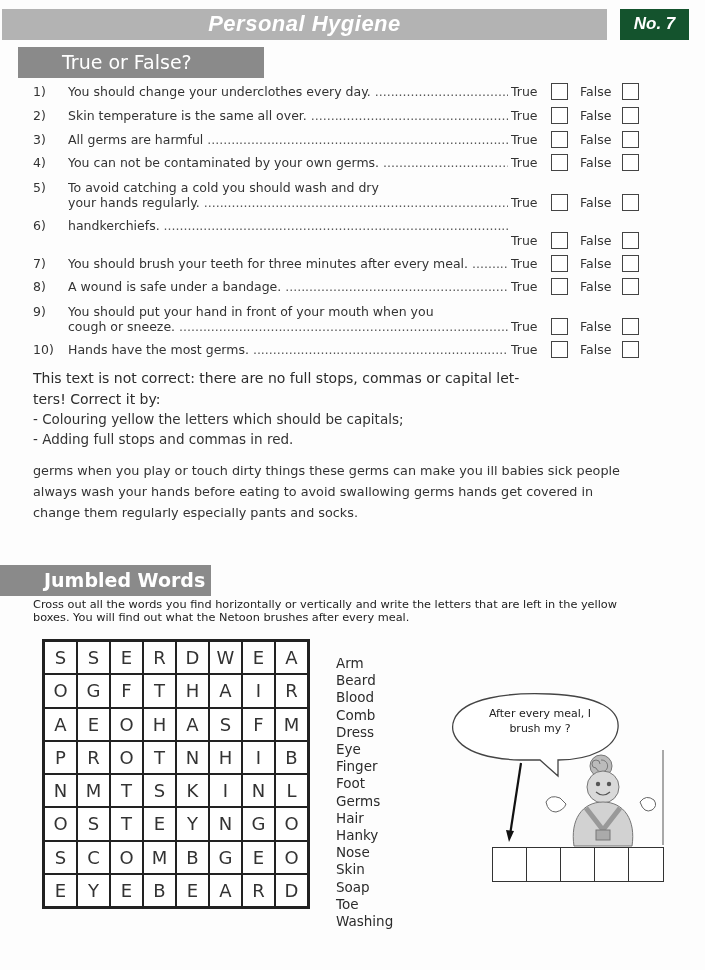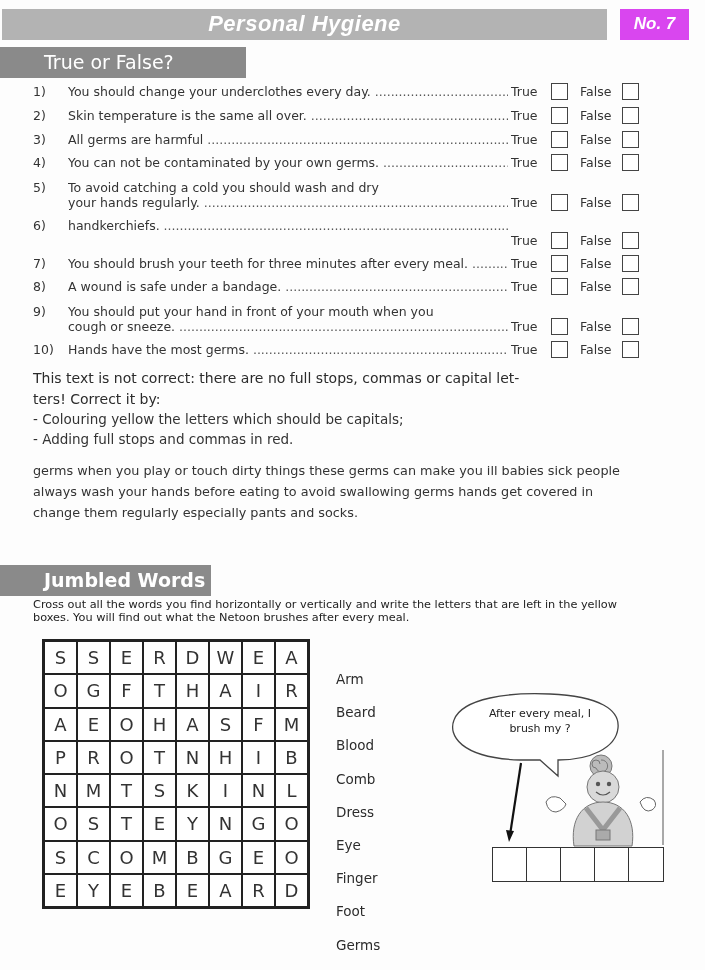--- a/index.html
+++ b/index.html
@@ -2,26 +2,26 @@
 <html><head>
   <meta charset="utf-8">
   <style>
     * { box-sizing: border-box; margin: 0; padding: 0; }
     html, body { width: 705px; height: 970px; background: #fdfdfd; overflow: hidden; }
     body { position: relative; font-family: "DejaVu Sans", sans-serif; color: #2b2b2b; }
 
     .title-bar { position: absolute; left: 2px; top: 9px; width: 605px; height: 31px; background: #b3b3b3; }
     .title-text { position: absolute; left: 0; right: 0; top: 2px; text-align: center; color: #fff;
       font-family: "Liberation Sans", sans-serif; font-weight: bold; font-style: italic; font-size: 22px; letter-spacing: 0.5px; }
-    .no-badge { position: absolute; left: 620px; top: 9px; width: 69px; height: 31px; background: #d946ef; }
+    .no-badge { position: absolute; left: 620px; top: 9px; width: 69px; height: 31px; background: #14532d; }
     .no-text { position: absolute; left: 0; right: 0; top: 5px; text-align: center; color: #fff;
       font-family: "Liberation Sans", sans-serif; font-weight: bold; font-style: italic; font-size: 17px; }
 
     .section-header { position: absolute; background: #8a8a8a; color: #fff; font-size: 19px; padding-left: 44px; }
-    .sh-tf { left: 0; top: 47px; width: 246px; height: 31px; line-height: 30px; }
+    .sh-tf { left: 18px; top: 47px; width: 246px; height: 31px; line-height: 30px; }
     .sh-jw { left: 0; top: 565px; width: 211px; height: 31px; line-height: 30px; font-weight: bold; }
     .tf-row { position: absolute; left: 0; width: 705px; font-size: 12.5px; color: #333; }
     .tf-num { position: absolute; left: 33px; }
     .tf-text { position: absolute; left: 68px; width: 440px; white-space: nowrap; overflow: hidden; }
     .tf-text .dots { color: #555; letter-spacing: 0; }
     .tf-line2 { display: block; }
     .tf-true { position: absolute; left: 511px; }
     .tf-false { position: absolute; left: 580px; }
     .cb { position: absolute; width: 17px; height: 17px; border: 1.5px solid #444; background: #fff; }
     .cb-true { left: 551px; }
@@ -32,21 +32,21 @@
     .paragraph { position: absolute; left: 33px; top: 460px; width: 640px; font-size: 12.8px; line-height: 21px; color: #333; }
     .paragraph span { display: block; white-space: nowrap; }
 
     .jw-instr { position: absolute; left: 33px; top: 598px; width: 660px; font-size: 11.3px; line-height: 13px; color: #222; }
 
     .grid { position: absolute; left: 42px; top: 639px; width: 268px; height: 270px; border: 2px solid #222;
       display: grid; grid-template-columns: repeat(8, 1fr); grid-template-rows: repeat(8, 1fr); background: #fff; }
     .cell { border: 1px solid #222; display: flex; align-items: center; justify-content: center; font-size: 18px; color: #333; }
 
     .wordlist { position: absolute; left: 336px; top: 655px; font-size: 13.5px; line-height: 17.2px; color: #2b2b2b; }
-    .wordlist div { white-space: nowrap; margin-top: 16px; }
+    .wordlist div { white-space: nowrap; }
 
     .illus { position: absolute; left: 440px; top: 690px; width: 240px; height: 200px; }
     .bubble-text { position: absolute; left: 470px; top: 706px; width: 140px; text-align: center; font-size: 11px; line-height: 15px; color: #222; }
     .answer-boxes { position: absolute; left: 492px; top: 847px; display: flex; border: 1.5px solid #333; }
     .ans-box { width: 34px; height: 33px; border-right: 1.5px solid #333; background: #fff; }
     .ans-box:last-child { border-right: none; }
   </style>
 </head>
 <body>
 

